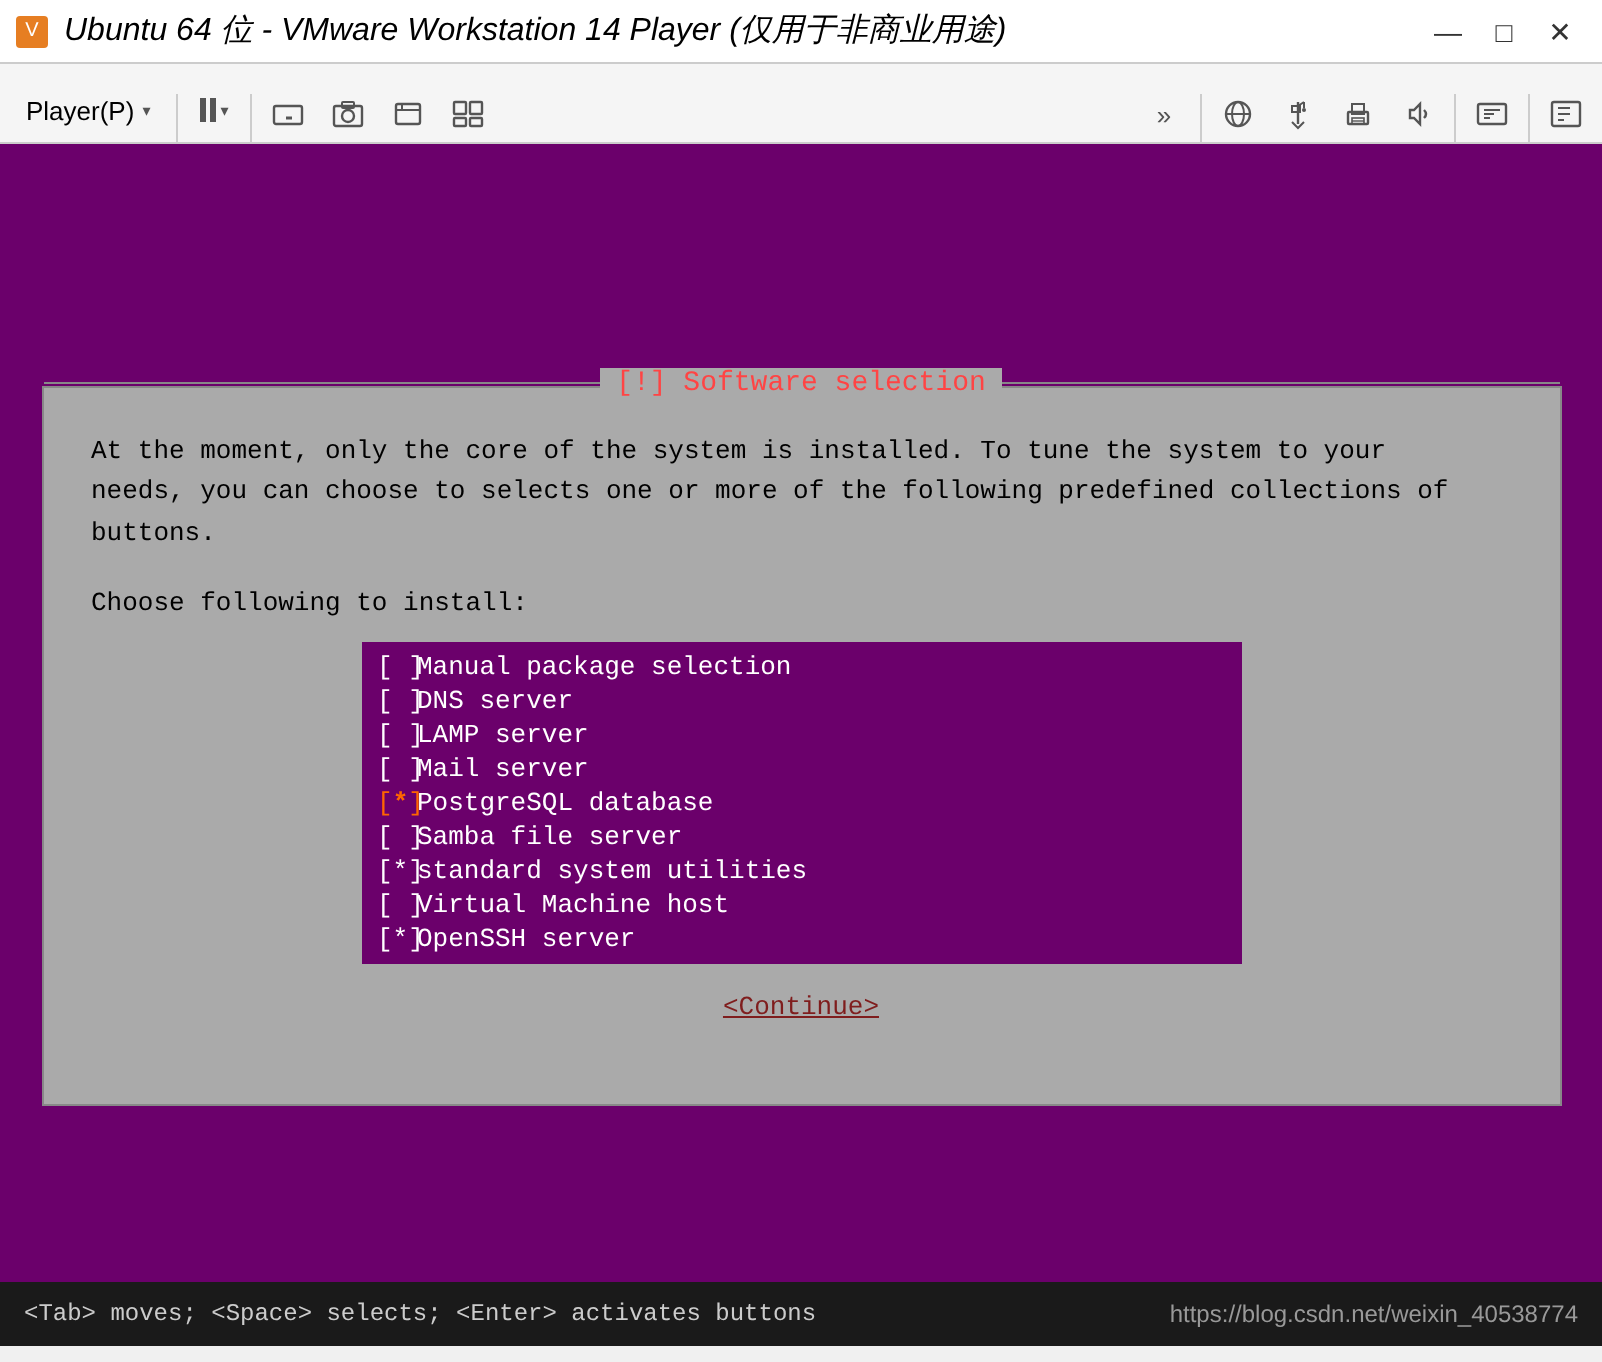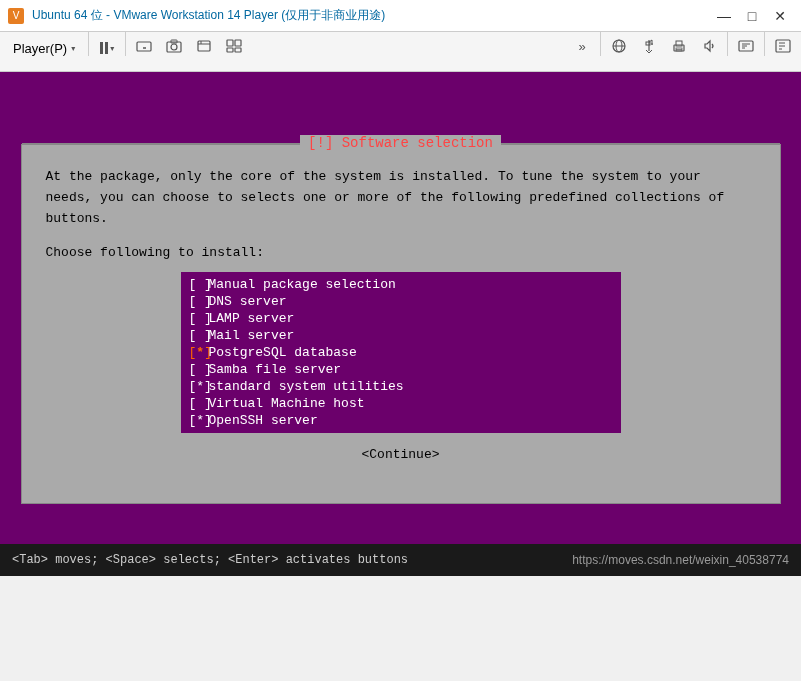--- a/index.html
+++ b/index.html
@@ -29,22 +29,23 @@
       border-radius: 2px;
       display: flex;
       align-items: center;
       justify-content: center;
       font-size: 10px;
       color: white;
       flex-shrink: 0;
     }
     .title-bar-text {
       flex: 1;
-      font-size: 12px;
-      color: #0369a1;
+      font-size: 16px;
+      color: #000000;
+      font-style: italic;
     }
     .title-bar-controls {
       display: flex;
       gap: 2px;
     }
     .title-btn {
       width: 26px;
       height: 20px;
       border: none;
       background: transparent;
@@ -54,21 +55,21 @@
       align-items: center;
       justify-content: center;
       color: #333;
     }
 
     
     .toolbar {
       background: #f5f5f5;
       height: 40px;
       display: flex;
-      align-items: flex-start;
+      align-items: flex-end;
       padding: 0 4px;
       border-bottom: 1px solid #ccc;
       gap: 2px;
     }
     .toolbar-btn {
       height: 32px;
       padding: 0 6px;
       border: 1px solid transparent;
       background: transparent;
       cursor: pointer;
@@ -101,21 +102,21 @@
       justify-content: center;
       font-size: 15px;
       color: #555;
       border-radius: 2px;
     }
 
     
     .main-area {
       background: #6b006b;
       width: 801px;
-      height: 504px;
+      height: 601px;
       display: flex;
       flex-direction: column;
       align-items: center;
       justify-content: center;
       position: relative;
     }
 
     
     .dialog {
       background: #aaaaaa;
@@ -191,25 +192,26 @@
 
     
     .continue-btn-area {
       display: flex;
       justify-content: center;
       margin: 8px 0 16px 0;
     }
     .continue-btn {
       font-family: 'Courier New', monospace;
       font-size: 13px;
-      color: #000000;
+      color: #7f1d1d;
       background: #aaaaaa;
       border: none;
       padding: 2px 16px;
       cursor: pointer;
+      text-decoration: underline;
     }
 
     
     .status-bar {
       background: #1a1a1a;
       height: 32px;
       display: flex;
       align-items: center;
       padding: 0 12px;
       position: absolute;
@@ -371,21 +373,21 @@
 <div class="main-area">
 
   <div class="dialog">
     <div class="dialog-title-area">
       <div class="dialog-title-line"></div>
       <span class="dialog-title-text">[!] Software selection</span>
       <div class="dialog-title-line"></div>
     </div>
     <div class="dialog-body">
       <div class="dialog-description">
-        <span>At the package, only the core of the system is installed. To tune the system to your</span><br>
+        <span>At the moment, only the core of the system is installed. To tune the system to your</span><br>
         <span>needs, you can choose to selects one or more of the following predefined collections of</span><br>
         <span>buttons.</span>
       </div>
       <div class="dialog-prompt">Choose following to install:</div>
 
       <div class="software-list-container">
         <div class="software-list" id="software-list">
             <div class="software-item"><span class="checkbox">[ ]</span> Manual package selection</div>
             <div class="software-item"><span class="checkbox">[ ]</span> DNS server</div>
             <div class="software-item"><span class="checkbox">[ ]</span> LAMP server</div>
@@ -399,15 +401,15 @@
       </div>
 
       <div class="continue-btn-area">
         <button class="continue-btn">&lt;Continue&gt;</button>
       </div>
     </div>
   </div>
 
   <div class="status-bar">
     <span class="status-left">&lt;Tab&gt; moves; &lt;Space&gt; selects; &lt;Enter&gt; activates buttons</span>
-    <span class="status-right">https://moves.csdn.net/weixin_40538774</span>
+    <span class="status-right">https://blog.csdn.net/weixin_40538774</span>
   </div>
 </div>
 
 </body></html>

